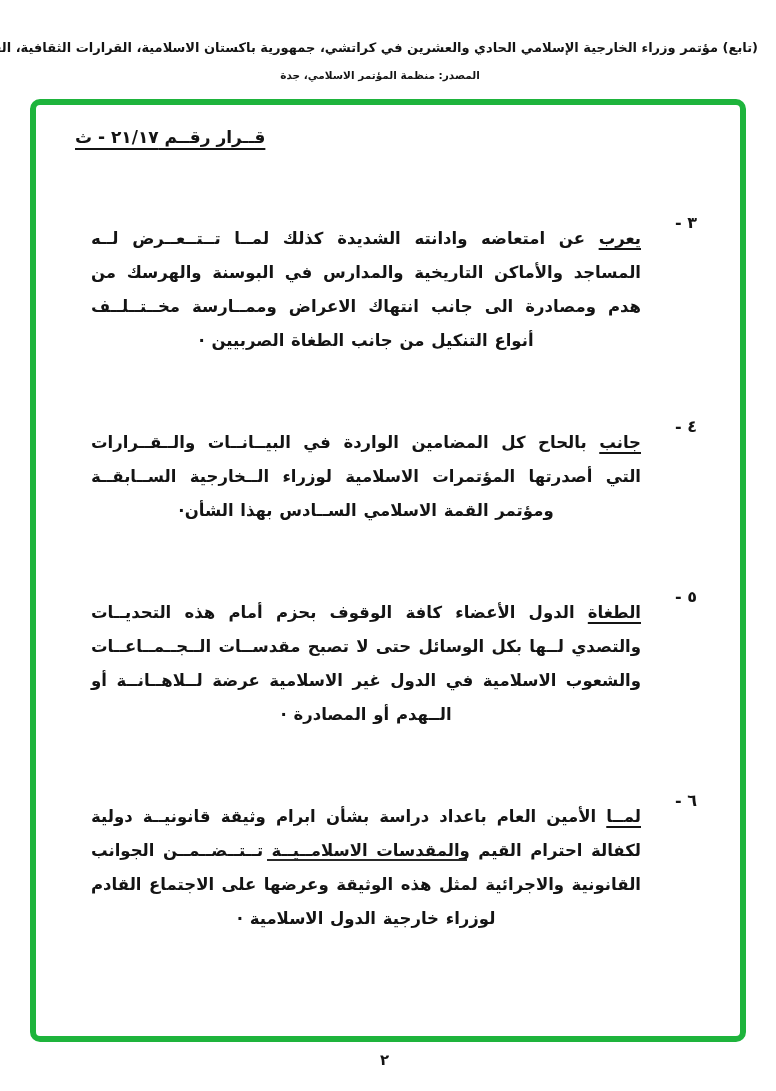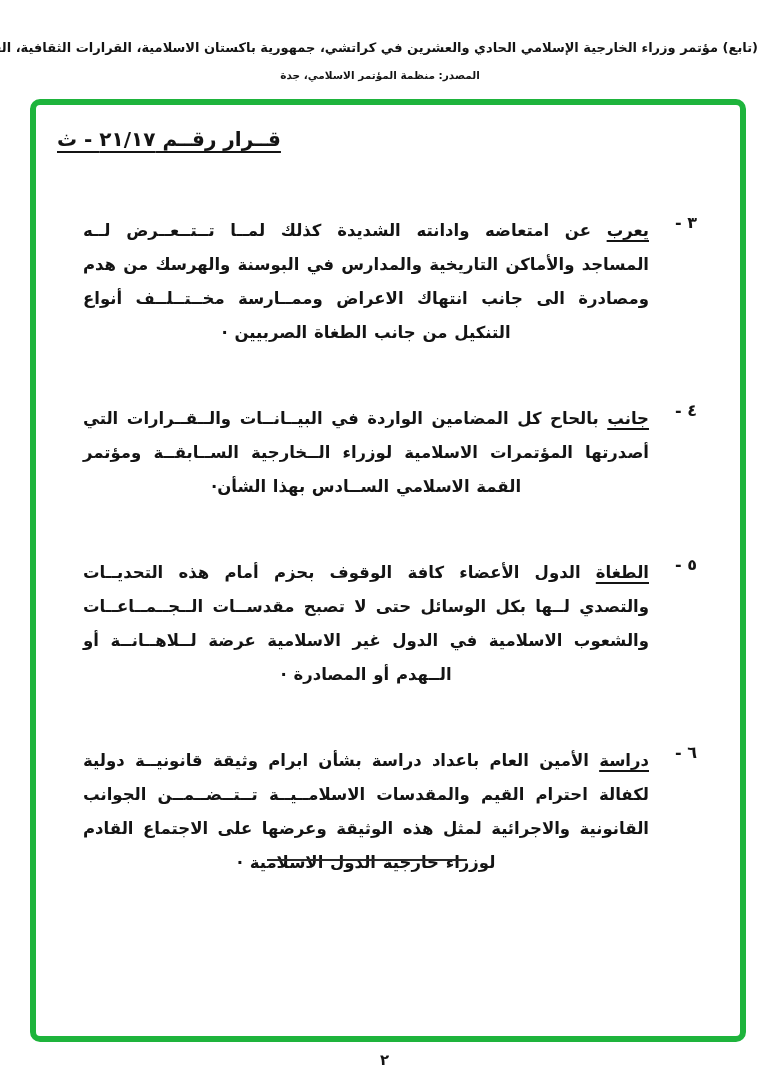--- a/index.html
+++ b/index.html
@@ -17,40 +17,40 @@
   .hdr2{
     position:absolute;top:69px;left:0;right:16px;
     direction:rtl;text-align:center;
     font-size:10.5px;font-weight:bold;
   }
   .green-box{
     position:absolute;left:30px;top:99px;width:704px;height:931px;
     border:6px solid #1eb43c;border-radius:10px;background:#ffffff;
   }
   .doc-title{
-    position:absolute;left:57px;top:127px;
+    position:absolute;left:75px;top:127px;
     direction:rtl;
-    font-size:20px;font-weight:bold;
+    font-size:17px;font-weight:bold;
     text-decoration:underline;text-decoration-thickness:2px;text-underline-offset:5px;
     white-space:nowrap;
   }
   .items{
     position:absolute;top:206px;left:75px;right:79px;
     direction:rtl;
   }
   .item{
     display:flex;gap:10px;margin-bottom:36px;
   }
   .marker{
     flex:0 0 30px;
     font-size:16px;font-weight:bold;line-height:34px;
     white-space:nowrap;
   }
   .itext{
-    flex:1;margin:8px;
+    flex:1;margin:16px;
     font-size:16.5px;font-weight:bold;line-height:34px;
     text-align:justify;text-align-last:center;
     word-spacing:1px;
   }
   .lead{
     text-decoration:underline;text-decoration-thickness:2px;text-underline-offset:4px;
   }
   .divider{
     position:absolute;top:859px;left:267px;width:200px;height:2px;
     background:#2a2a2a;
@@ -82,20 +82,20 @@
     <p class="itext"><span class="lead">جانب</span><span> بالحاح كل المضامين الواردة في البيــانــات والــقــرارات التي أصدرتها المؤتمرات الاسلامية لوزراء الــخارجية الســابقــة ومؤتمر القمة الاسلامي الســادس بهذا الشأن·</span></p>
   </div>
 
   <div class="item">
     <div class="marker">٥ -</div>
     <p class="itext"><span class="lead">الطغاة</span><span> الدول الأعضاء كافة الوقوف بحزم أمام هذه التحديــات والتصدي لــها بكل الوسائل حتى لا تصبح مقدســات الــجــمــاعــات والشعوب الاسلامية في الدول غير الاسلامية عرضة لــلاهــانــة أو الــهدم أو المصادرة ·</span></p>
   </div>
 
   <div class="item">
     <div class="marker">٦ -</div>
-    <p class="itext"><span class="lead">دراسة</span><span> الأمين العام باعداد دراسة بشأن ابرام وثيقة قانونيــة دولية لكفالة احترام القيم والمقدسات الاسلامــيــة تــتــضــمــن الجوانب القانونية والاجرائية لمثل هذه الوثيقة وعرضها على الاجتماع القادم لوزراء خارجية الدول الاسلامية ·</span></p>
+    <p class="itext"><span class="lead">لمــا</span><span> الأمين العام باعداد دراسة بشأن ابرام وثيقة قانونيــة دولية لكفالة احترام القيم والمقدسات الاسلامــيــة تــتــضــمــن الجوانب القانونية والاجرائية لمثل هذه الوثيقة وعرضها على الاجتماع القادم لوزراء خارجية الدول الاسلامية ·</span></p>
   </div>
 
 </div>
 
 <div class="divider"></div>
 
 <div class="pagenum">٢</div>
 
 </body></html>

